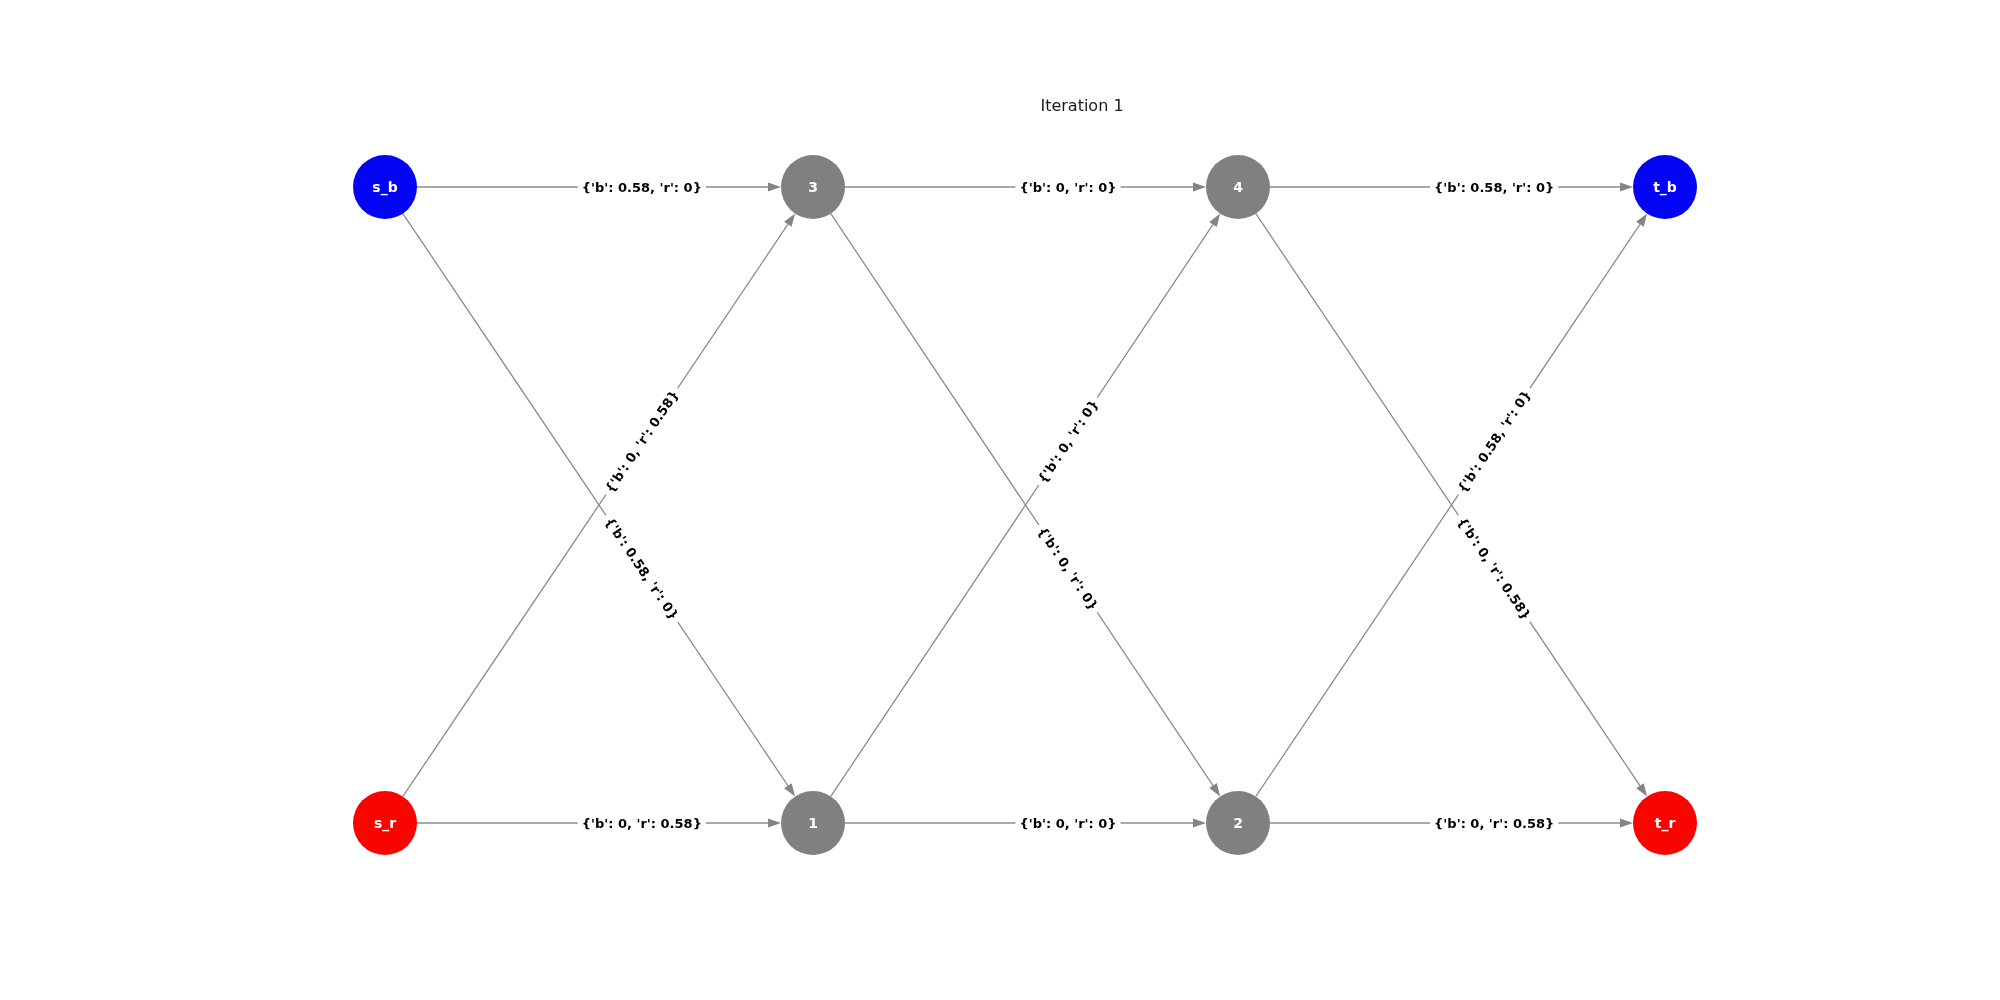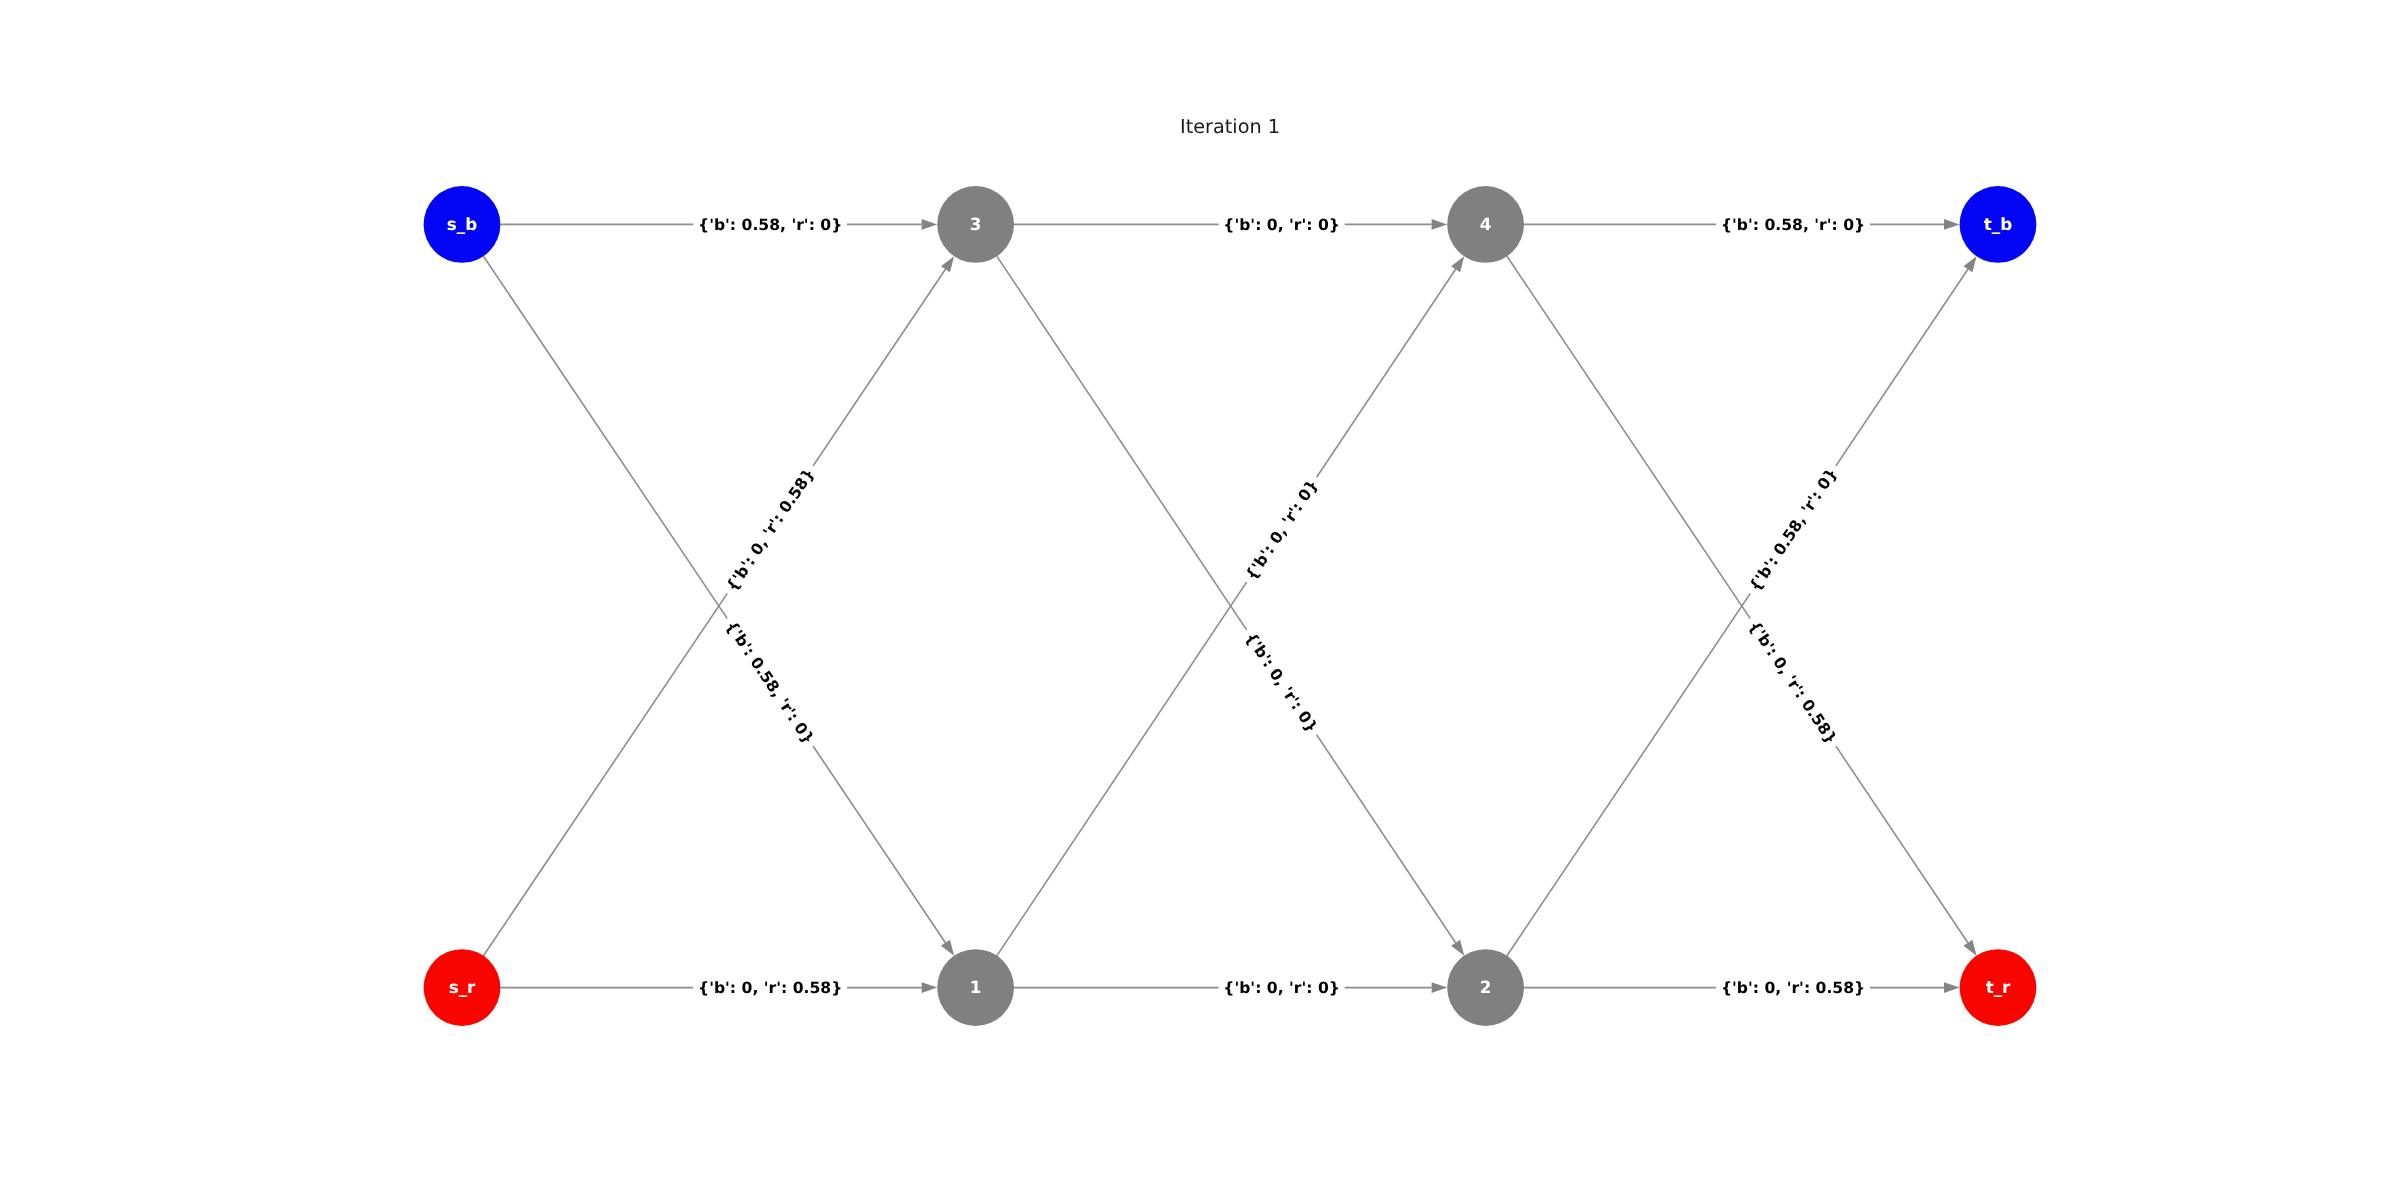--- a/index.html
+++ b/index.html
@@ -12,21 +12,21 @@
     font-family: "DejaVu Sans", sans-serif;
   }
   .figure {
     position: relative;
     width: 2000px;
     height: 1000px;
     background: #ffffff;
   }
   .figure-title {
     position: absolute;
-    left: 1025px;
+    left: 1082px;
     top: 96px;
     transform: translateX(-50%);
     font-size: 16px;
     color: #1a1a1a;
     white-space: nowrap;
   }
   svg { position: absolute; left: 0; top: 0; }
   .edge-line { stroke-width: 1.3; fill: none; }
   .edge-label-text {
     font-size: 13px;

